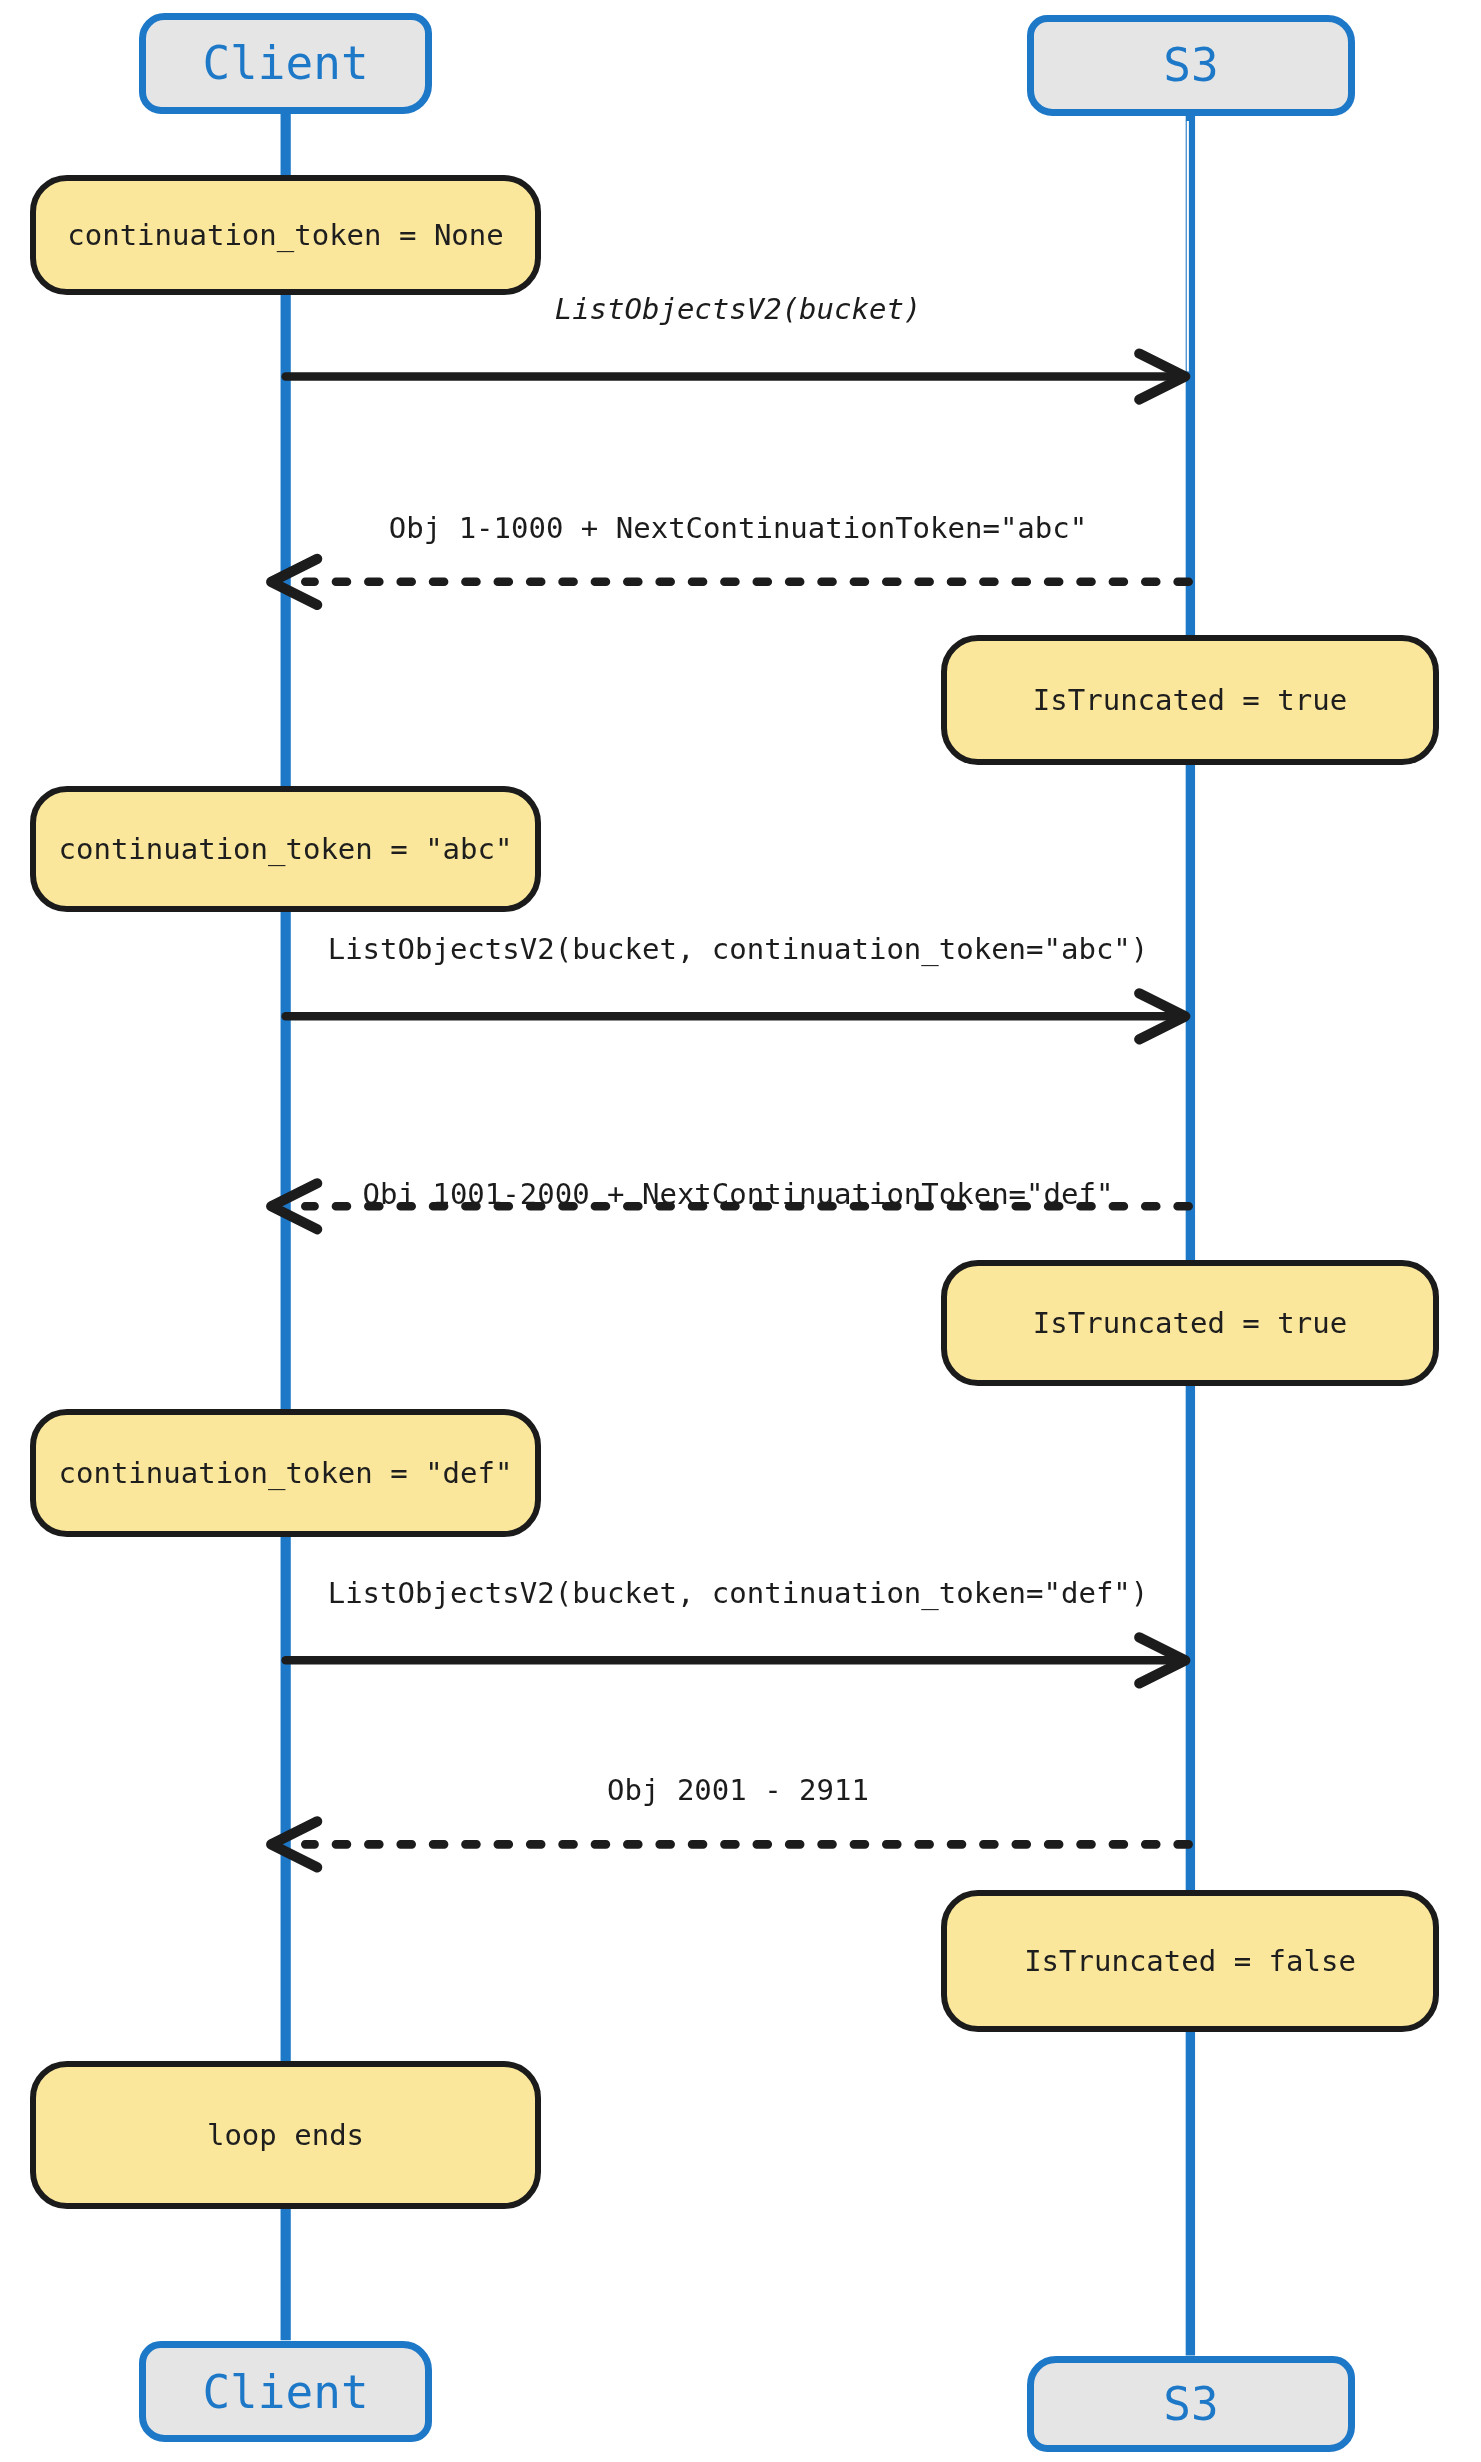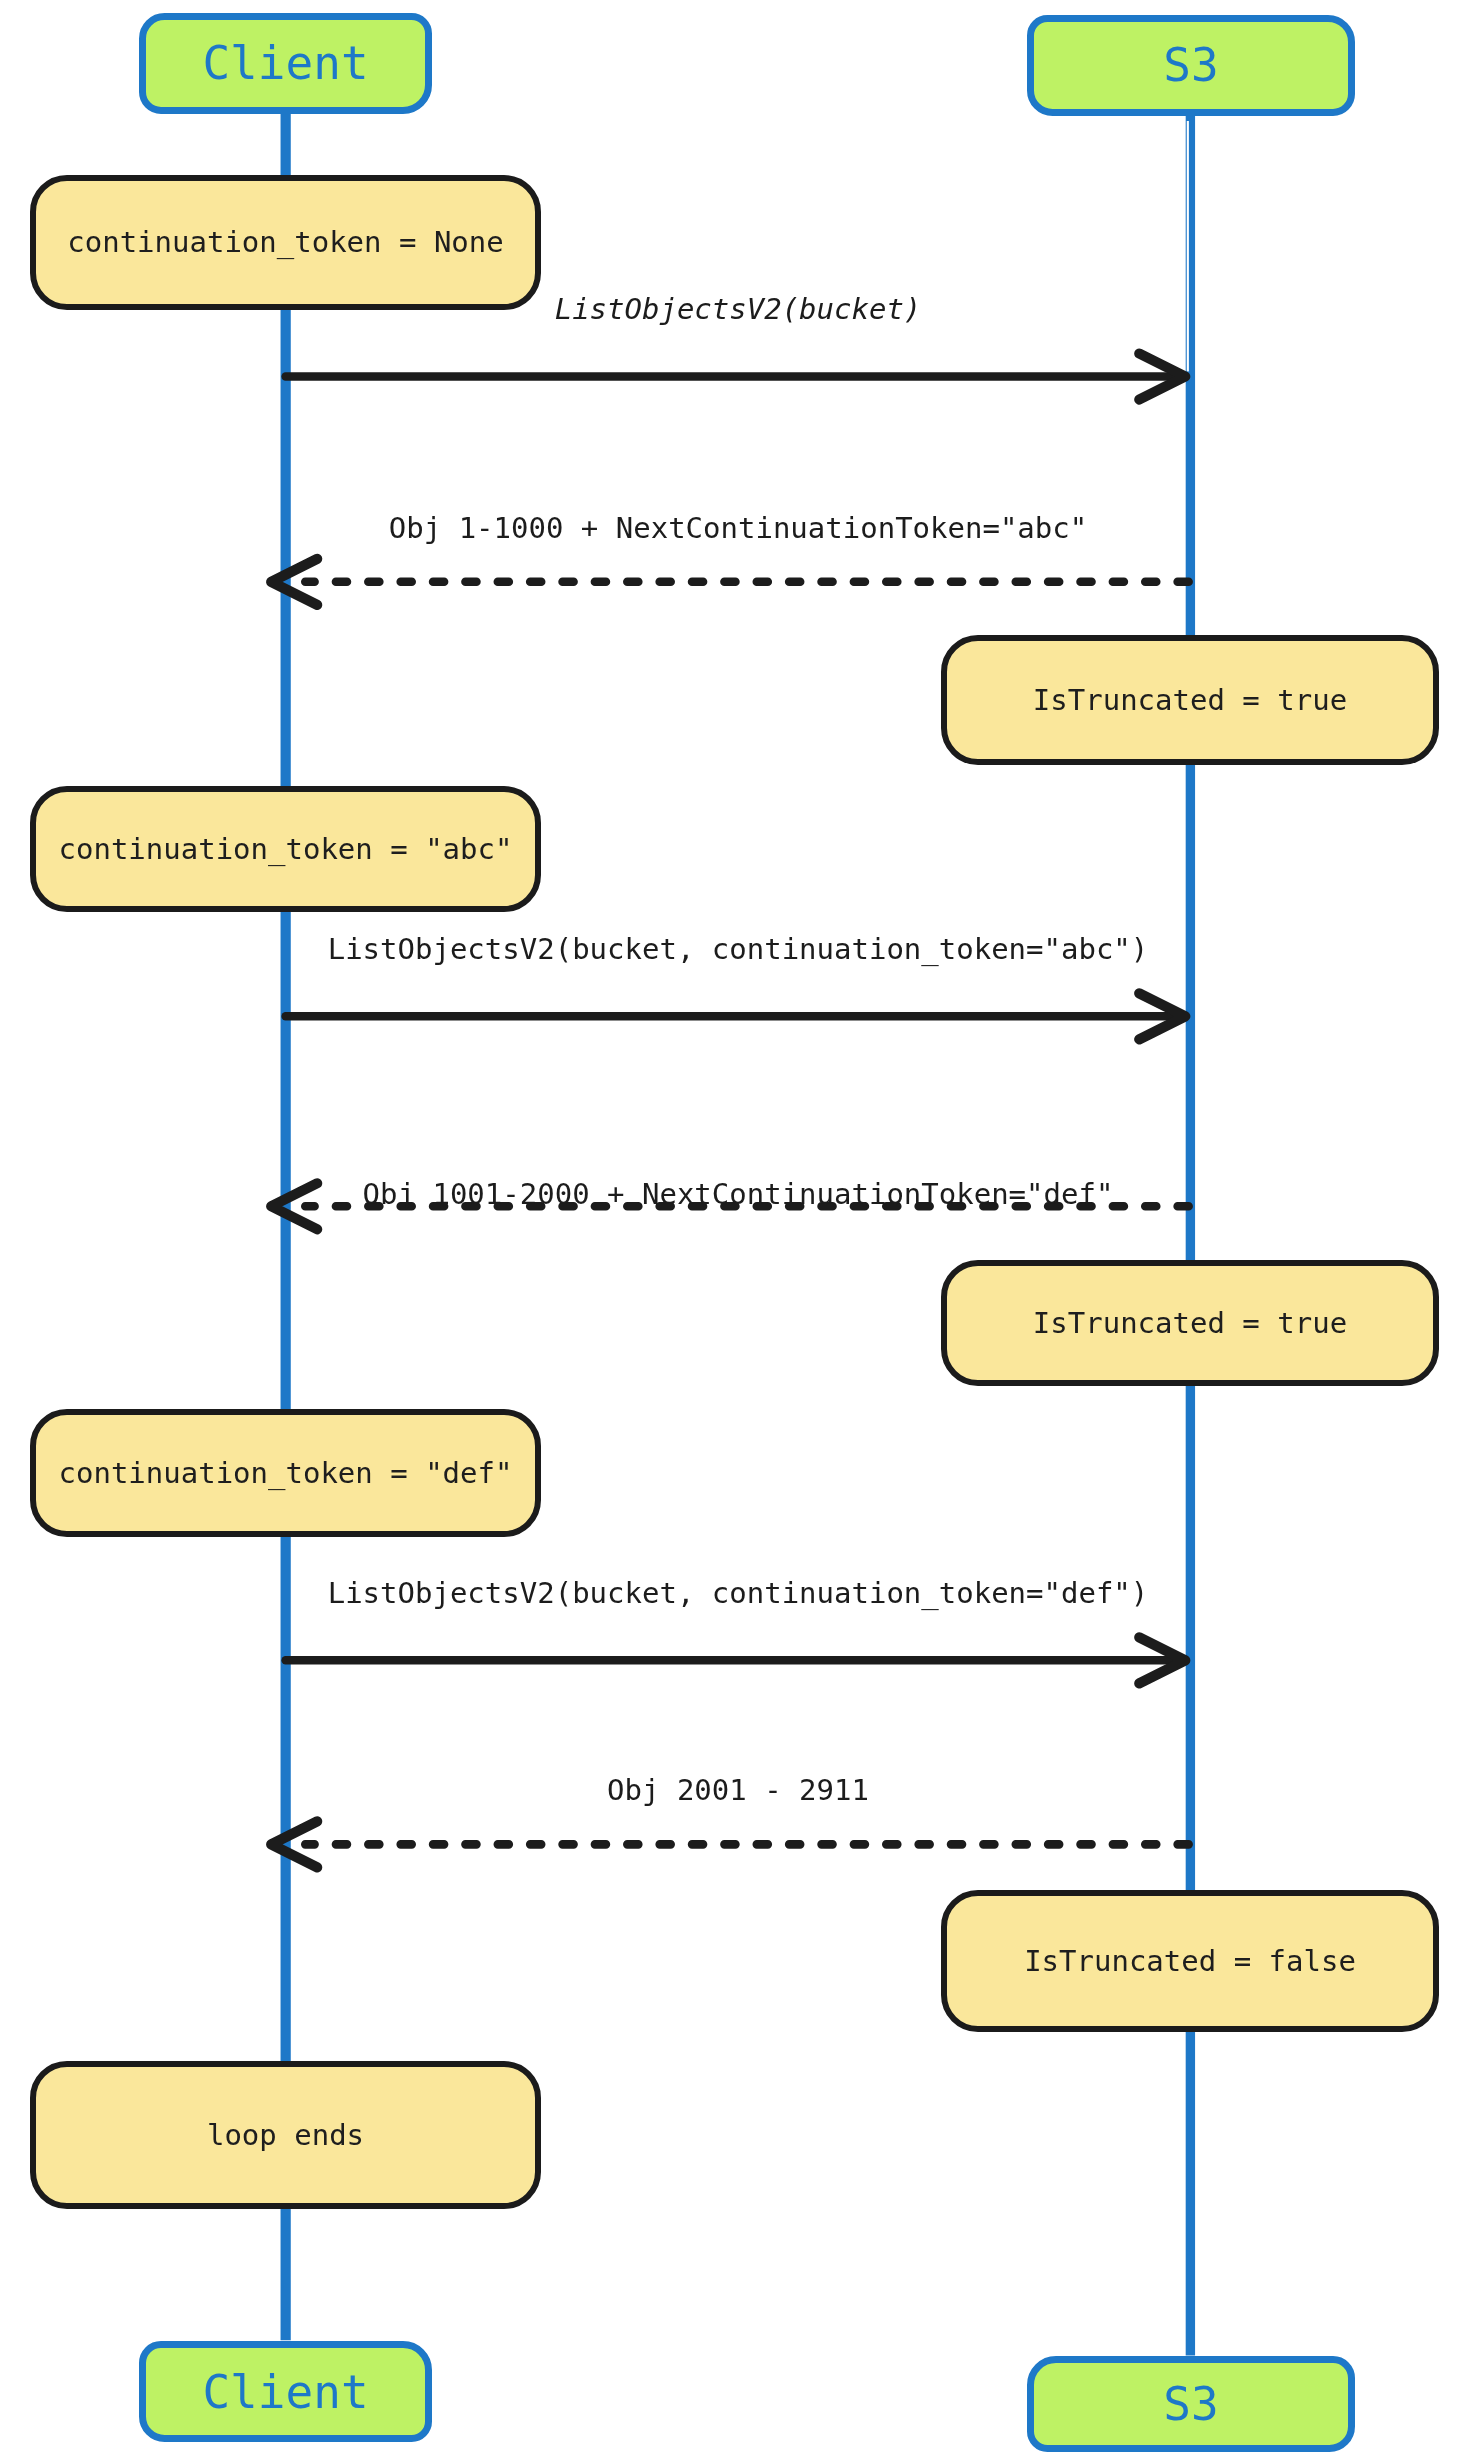--- a/index.html
+++ b/index.html
@@ -7,21 +7,21 @@
     position:relative;
     width:1482px;height:2462px;
     background:#ffffff;
     font-family:"DejaVu Sans Mono", monospace;
     overflow:hidden;
   }
   .stage svg{position:absolute;left:0;top:0;}
   .actor-box{
     position:absolute;
     box-sizing:border-box;
-    background:#bef264;
+    background:#e5e5e5;
     border:7.7px solid #1E78C8;
     display:flex;align-items:center;justify-content:center;
     color:#1E78C8;
     font-size:46px;
     white-space:nowrap;
   }
   .actor-box.tl{border-radius:25.6px 20.4px 29px 22px;}
   .actor-box.tr{border-radius:20.4px 27px 22px 25.6px;}
   .actor-box.bl{border-radius:22px 29px 20.4px 25.6px;}
   .actor-box.br{border-radius:29px 22px 25.6px 20.4px;}
@@ -95,21 +95,21 @@
   <div class="actor-box tr" style="left:1027px;top:14.5px;width:328px;height:101px;">
     <span>S3</span>
   </div>
   <div class="actor-box bl" style="left:139px;top:2341px;width:293px;height:101px;">
     <span>Client</span>
   </div>
   <div class="actor-box br" style="left:1027px;top:2356px;width:328px;height:96px;">
     <span>S3</span>
   </div>
 
-  <div class="note" style="left:30px;top:175px;width:511px;height:135px;">
+  <div class="note" style="left:30px;top:175px;width:511px;height:120px;">
     <span>continuation_token = None</span>
   </div>
 
   <div class="note" style="left:941px;top:635px;width:498px;height:130px;">
     <span>IsTruncated = true</span>
   </div>
 
   <div class="note" style="left:30px;top:786px;width:511px;height:126px;">
     <span>continuation_token = "abc"</span>
   </div>

